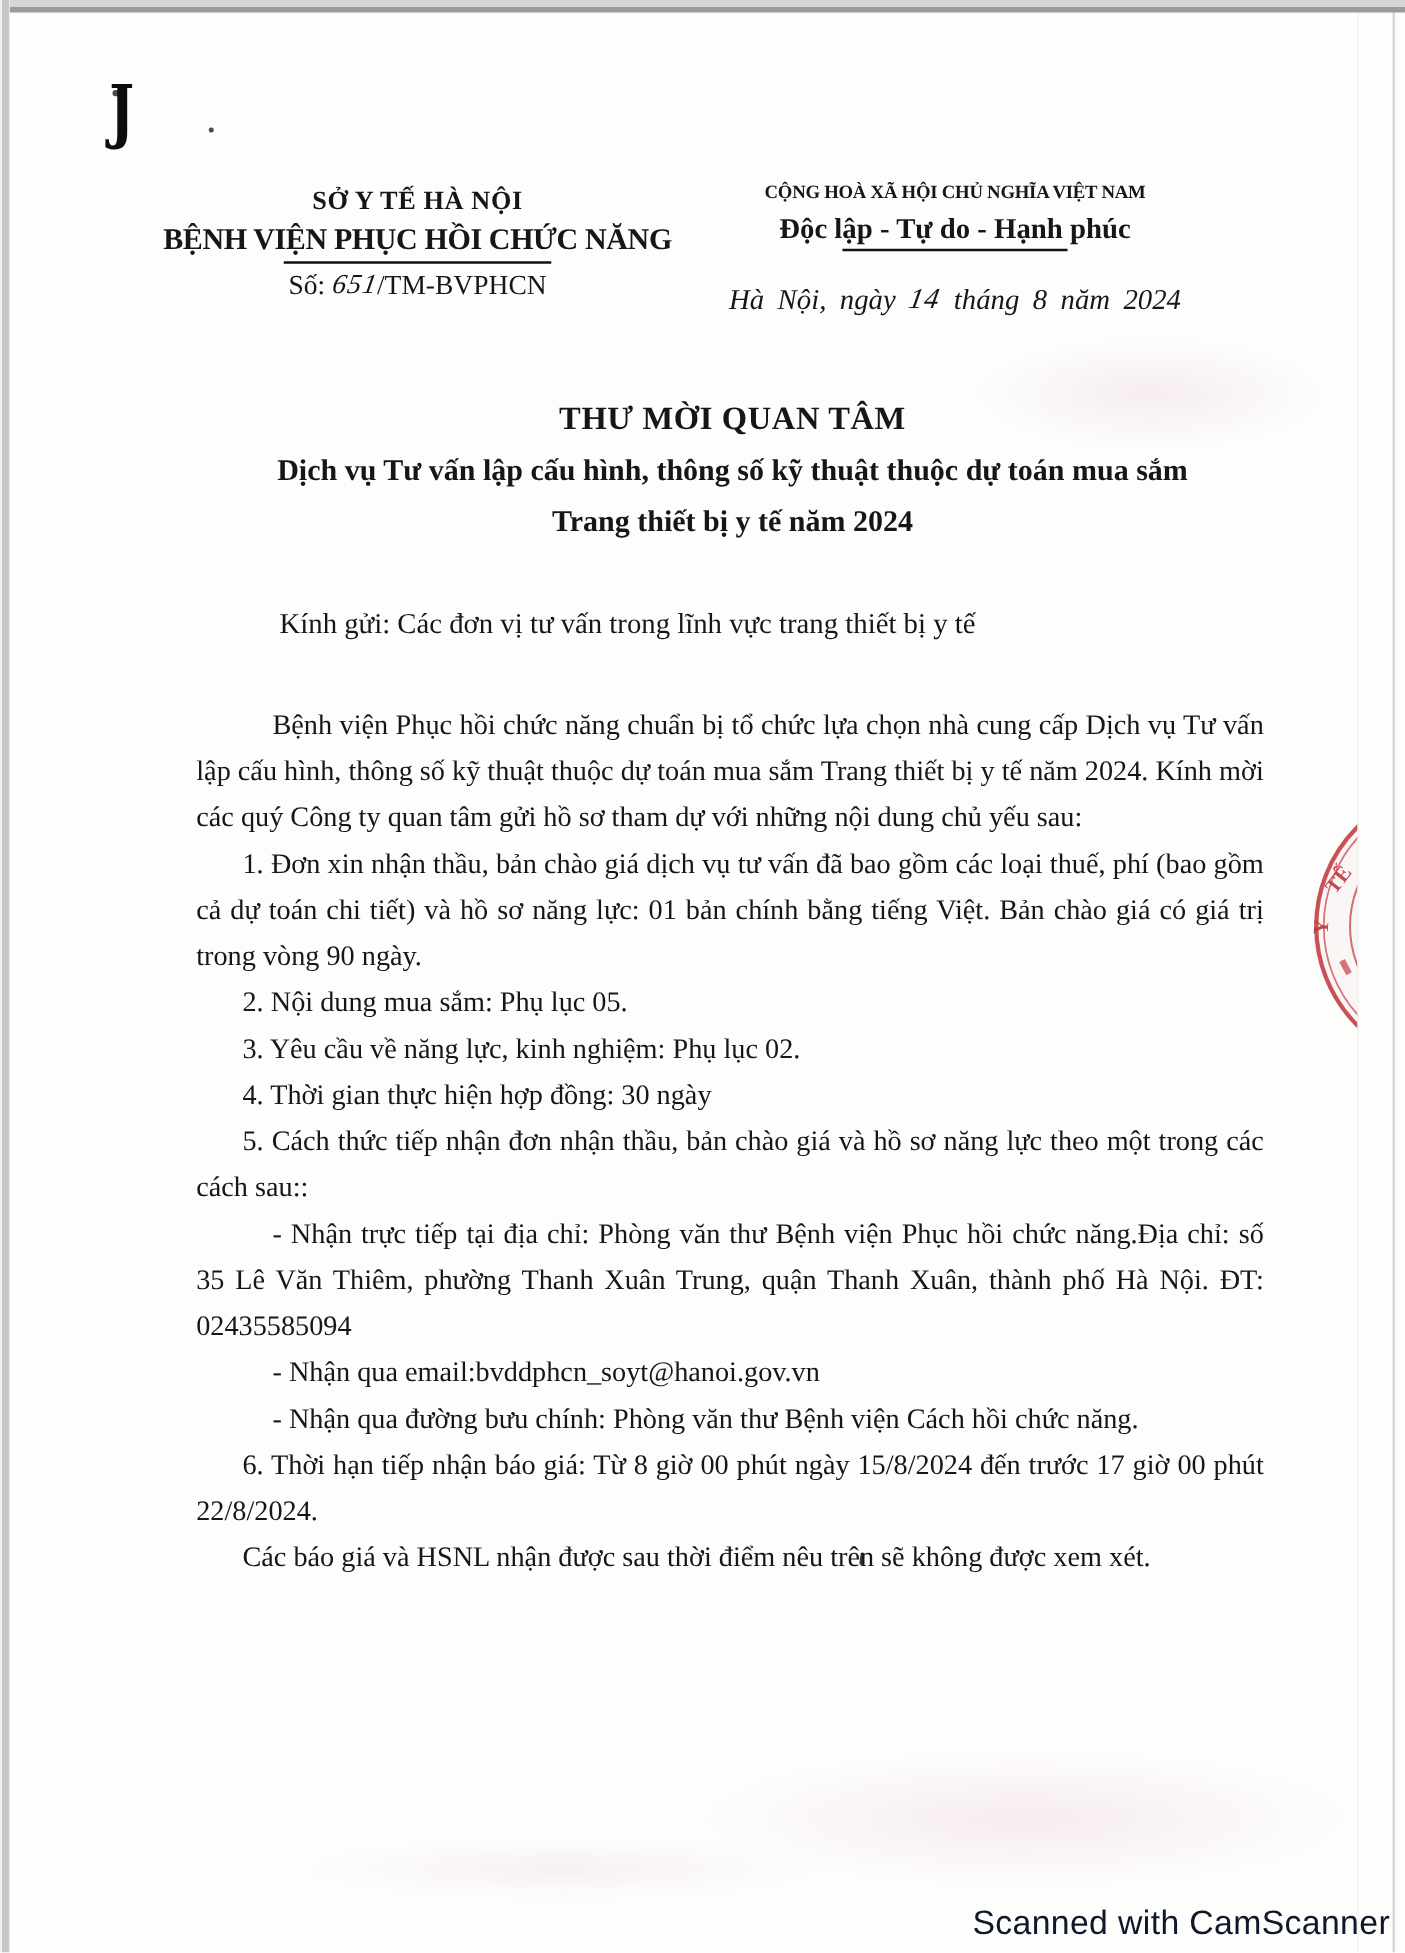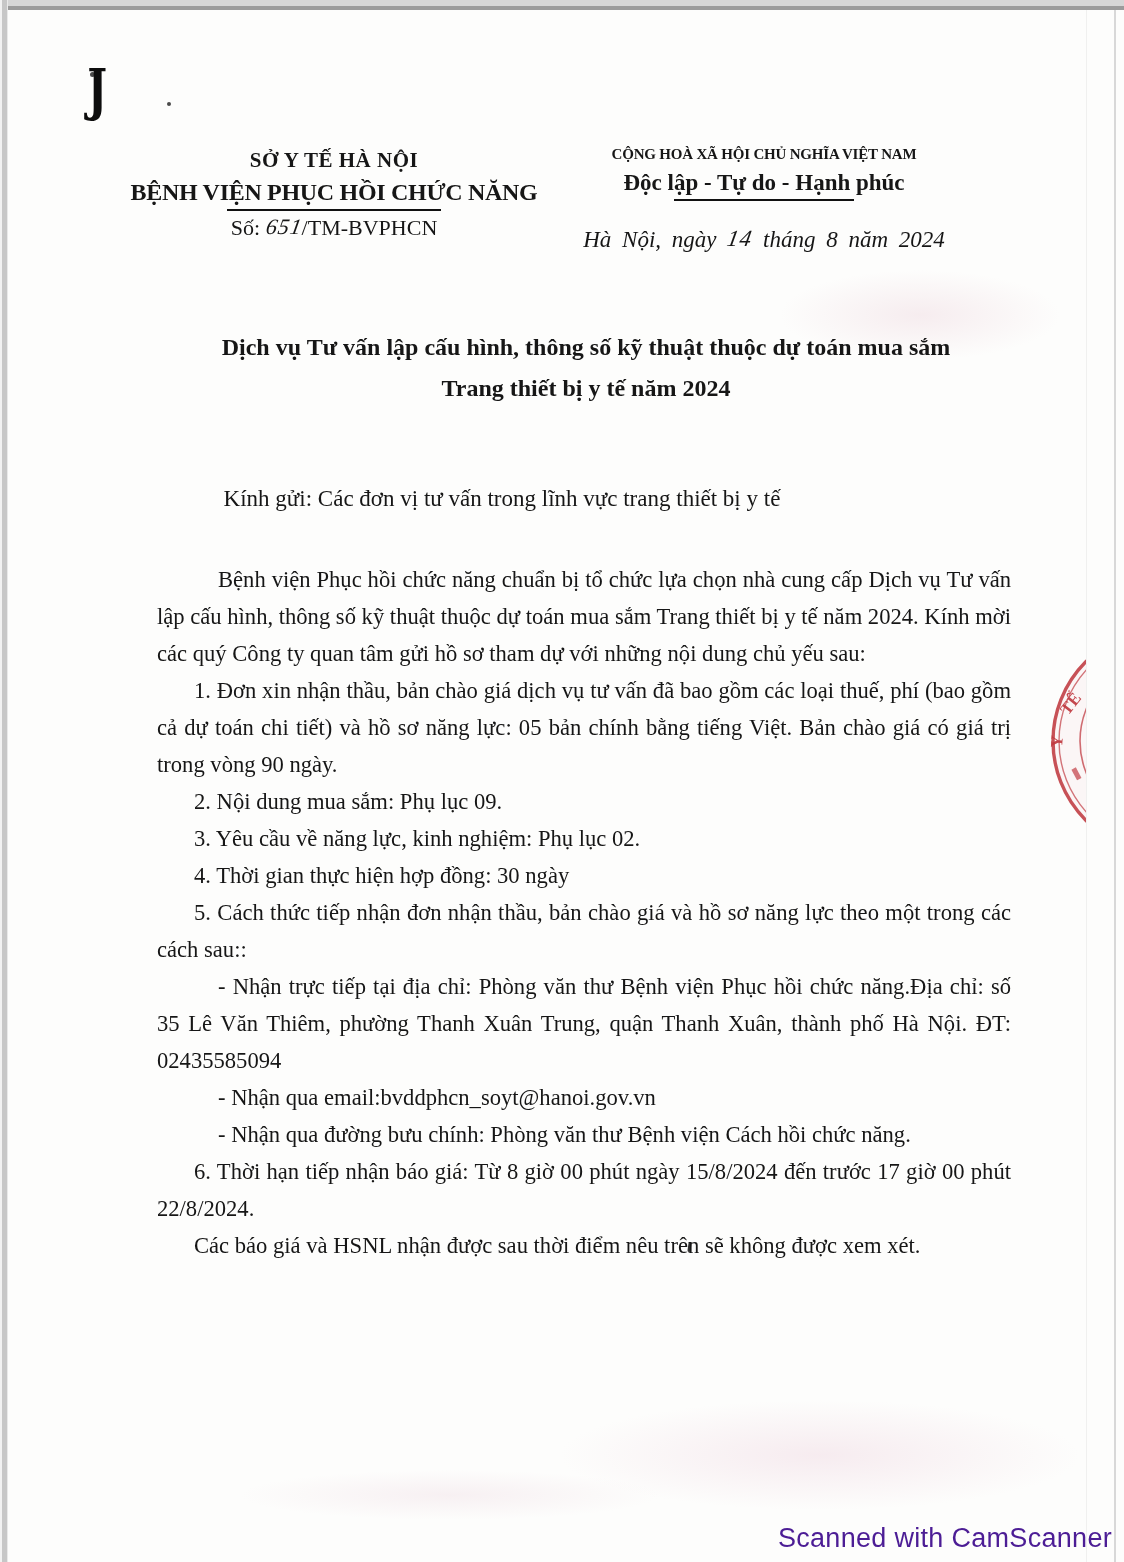--- a/index.html
+++ b/index.html
@@ -55,21 +55,21 @@
   .ind-sub{text-indent:61px;}
 
   .tick-mark{position:absolute;left:688px;top:1242px;width:3px;height:10px;background:#333;border-radius:2px;transform:rotate(8deg);}
 
   
   .stamp-clip{position:absolute;left:1040px;top:658px;width:46px;height:166px;overflow:hidden;}
   .stamp-clip svg{display:block;}
 
   .footer-credit{position:absolute;right:12px;bottom:8px;
     font-family:"Liberation Sans","DejaVu Sans",sans-serif;
-    font-size:27px;color:#4c1d95;letter-spacing:0.3px;}
+    font-size:27px;color:#0f172a;letter-spacing:0.3px;}
 </style>
 </head>
 <body>
 
 <div class="page">
 
   <div class="edge-top"></div>
   <div class="edge-left"></div>
   <div class="edge-right-line"></div>
   <div class="fold-line"></div>
@@ -97,32 +97,33 @@
     <div class="nat-motto2">Độc lập - Tự do - Hạnh phúc</div>
     <div class="nat-rule"></div>
     <div class="nat-date">
       <span>Hà Nội, ngày</span>
       <span class="handwrite">14</span>
       <span>tháng 8 năm 2024</span>
     </div>
   </div>
 
   <div class="title-block">
+    <div class="doc-title">THƯ MỜI QUAN TÂM</div>
     <div class="doc-subtitle">
       <div>Dịch vụ Tư vấn lập cấu hình, thông số kỹ thuật thuộc dự toán mua sắm</div>
       <div>Trang thiết bị y tế năm 2024</div>
     </div>
   </div>
 
   <div class="salutation">Kính gửi: Các đơn vị tư vấn trong lĩnh vực trang thiết bị y tế</div>
 
   <div class="body-block">
     <p class="ind-first">Bệnh viện Phục hồi chức năng chuẩn bị tổ chức lựa chọn nhà cung cấp Dịch vụ Tư vấn lập cấu hình, thông số kỹ thuật thuộc dự toán mua sắm Trang thiết bị y tế năm 2024. Kính mời các quý Công ty quan tâm gửi hồ sơ tham dự với những nội dung chủ yếu sau:</p>
-    <p class="ind-item">1. Đơn xin nhận thầu, bản chào giá dịch vụ tư vấn đã bao gồm các loại thuế, phí (bao gồm cả dự toán chi tiết) và hồ sơ năng lực: 05 bản chính bằng tiếng Việt. Bản chào giá có giá trị trong vòng 90 ngày.</p>
-    <p class="ind-item">2. Nội dung mua sắm: Phụ lục 09.</p>
+    <p class="ind-item">1. Đơn xin nhận thầu, bản chào giá dịch vụ tư vấn đã bao gồm các loại thuế, phí (bao gồm cả dự toán chi tiết) và hồ sơ năng lực: 01 bản chính bằng tiếng Việt. Bản chào giá có giá trị trong vòng 90 ngày.</p>
+    <p class="ind-item">2. Nội dung mua sắm: Phụ lục 05.</p>
     <p class="ind-item">3. Yêu cầu về năng lực, kinh nghiệm: Phụ lục 02.</p>
     <p class="ind-item">4. Thời gian thực hiện hợp đồng: 30 ngày</p>
     <p class="ind-item">5. Cách thức tiếp nhận đơn nhận thầu, bản chào giá và hồ sơ năng lực theo một trong các cách sau::</p>
     <p class="ind-sub">- Nhận trực tiếp tại địa chỉ: Phòng văn thư Bệnh viện Phục hồi chức năng.Địa chỉ: số 35 Lê Văn Thiêm, phường Thanh Xuân Trung, quận Thanh Xuân, thành phố Hà Nội. ĐT: 02435585094</p>
     <p class="ind-sub">- Nhận qua email:bvddphcn_soyt@hanoi.gov.vn</p>
     <p class="ind-sub">- Nhận qua đường bưu chính: Phòng văn thư Bệnh viện Cách hồi chức năng.</p>
     <p class="ind-item">6. Thời hạn tiếp nhận báo giá: Từ 8 giờ 00 phút ngày 15/8/2024 đến trước 17 giờ 00 phút 22/8/2024.</p>
     <p class="ind-item">Các báo giá và HSNL nhận được sau thời điểm nêu trên sẽ không được xem xét.</p>
   </div>
 

